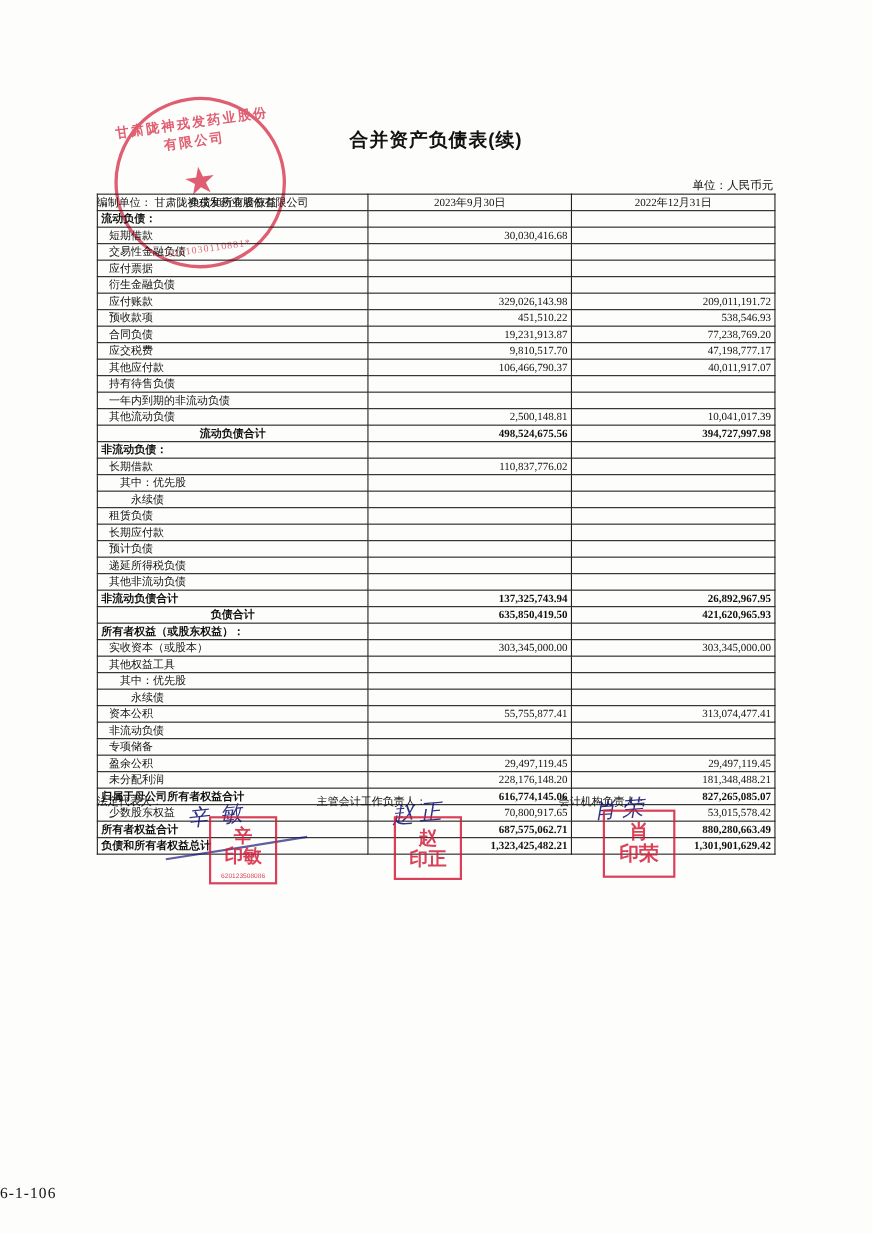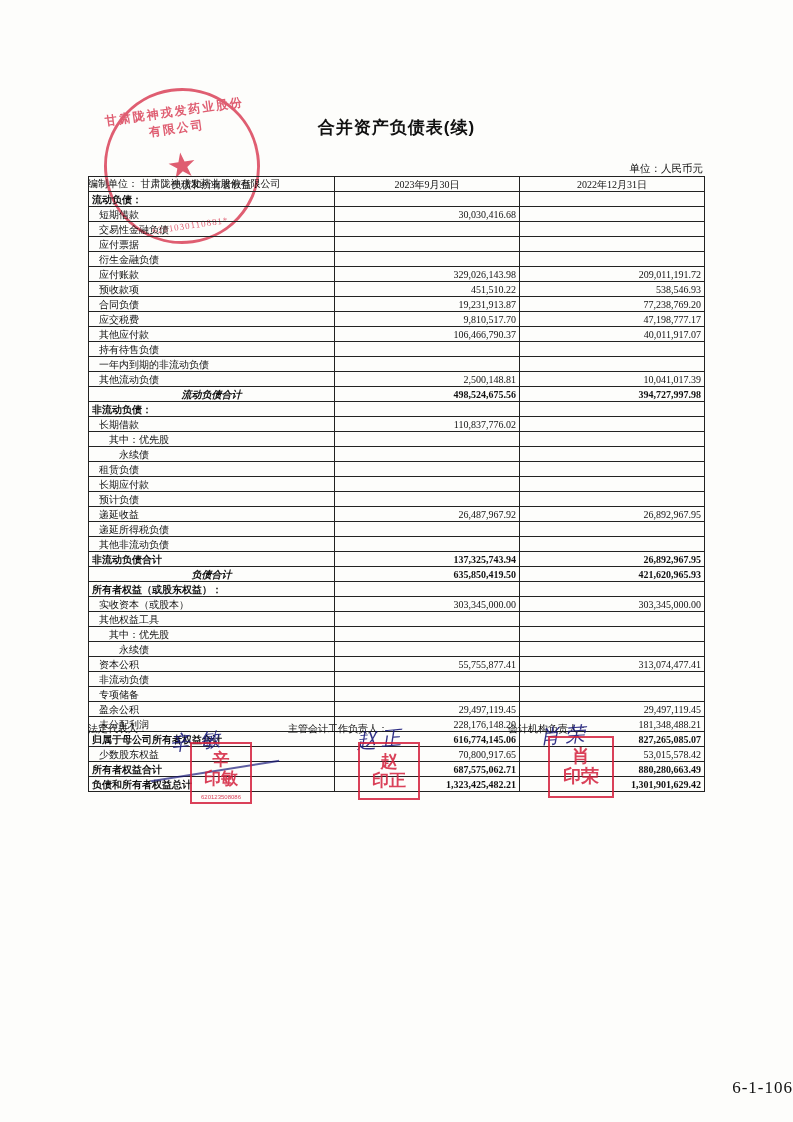--- a/index.html
+++ b/index.html
@@ -74,40 +74,40 @@
   .num {
     text-align: right;
     font-family: "Liberation Serif", serif;
   }
   .ctr { text-align: center; }
   .b { font-weight: bold; margin-left: 44px; }
   .ind1 { padding-left: 10px !important; margin-top: 36px; }
   .ind2 { padding-left: 20px !important; margin-top: 15px; }
   .ind3 { padding-left: 30px !important; }
   .hdr td { text-align: center; font-weight: normal; }
-  .total-ctr { text-align: center; font-weight: bold; font-style: italic; }
+  .total-ctr { text-align: center; font-weight: bold; }
 
   
   .sig-row {
     position: absolute;
     left: 88px;
     top: 722px;
     width: 616px;
     font-size: 10px;
   }
   .sig-row span.s1 { position: absolute; left: 0; }
   .sig-row span.s2 { position: absolute; left: 200px; }
   .sig-row span.s3 { position: absolute; left: 420px; }
 
   .pagenum {
     position: absolute;
     left: 0; right: 0;
     top: 1078px;
-    text-align: right;
-    font-size: 17px;
+    text-align: left;
+    font-size: 14px;
     letter-spacing: 1px;
   }
 
   
   .seal {
     position: absolute;
     pointer-events: none;
   }
   .seal-round {
     left: 104px;
@@ -328,25 +328,20 @@
             <td class="ind1">长期应付款</td>
             <td class="num"></td>
             <td class="num"></td>
           </tr>
           <tr>
             <td class="ind1">预计负债</td>
             <td class="num"></td>
             <td class="num"></td>
           </tr>
           <tr>
-            <td class="ind1">递延收益</td>
-            <td class="num">26,487,967.92</td>
-            <td class="num">26,892,967.95</td>
-          </tr>
-          <tr>
             <td class="ind1">递延所得税负债</td>
             <td class="num"></td>
             <td class="num"></td>
           </tr>
           <tr>
             <td class="ind1">其他非流动负债</td>
             <td class="num"></td>
             <td class="num"></td>
           </tr>
           <tr>

